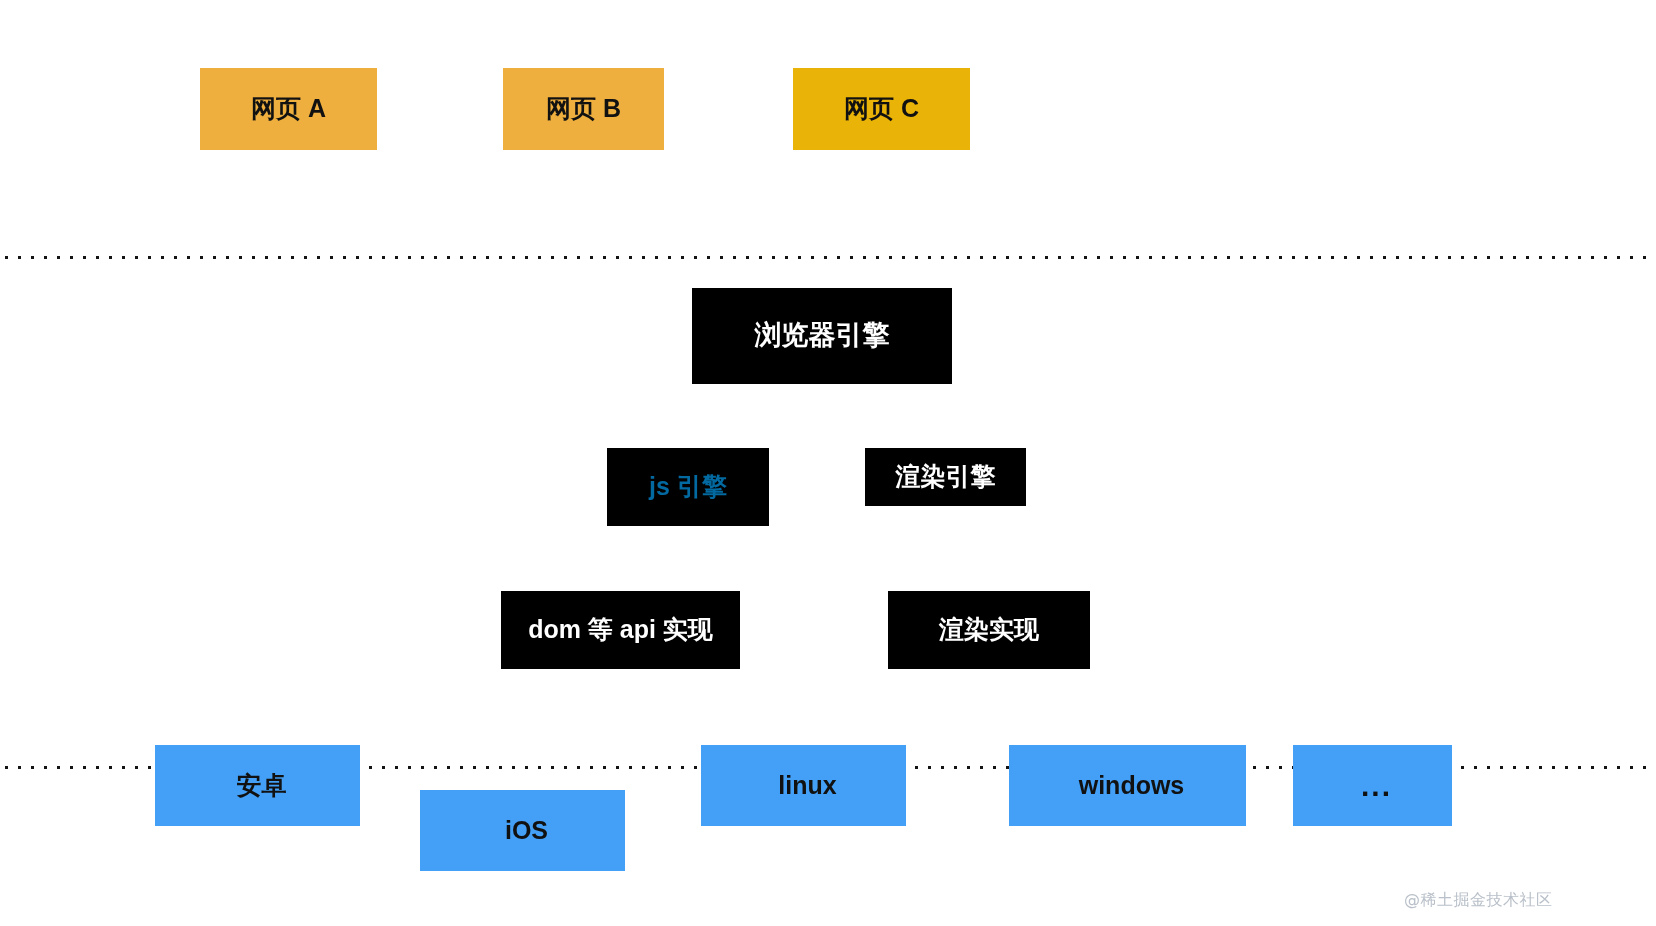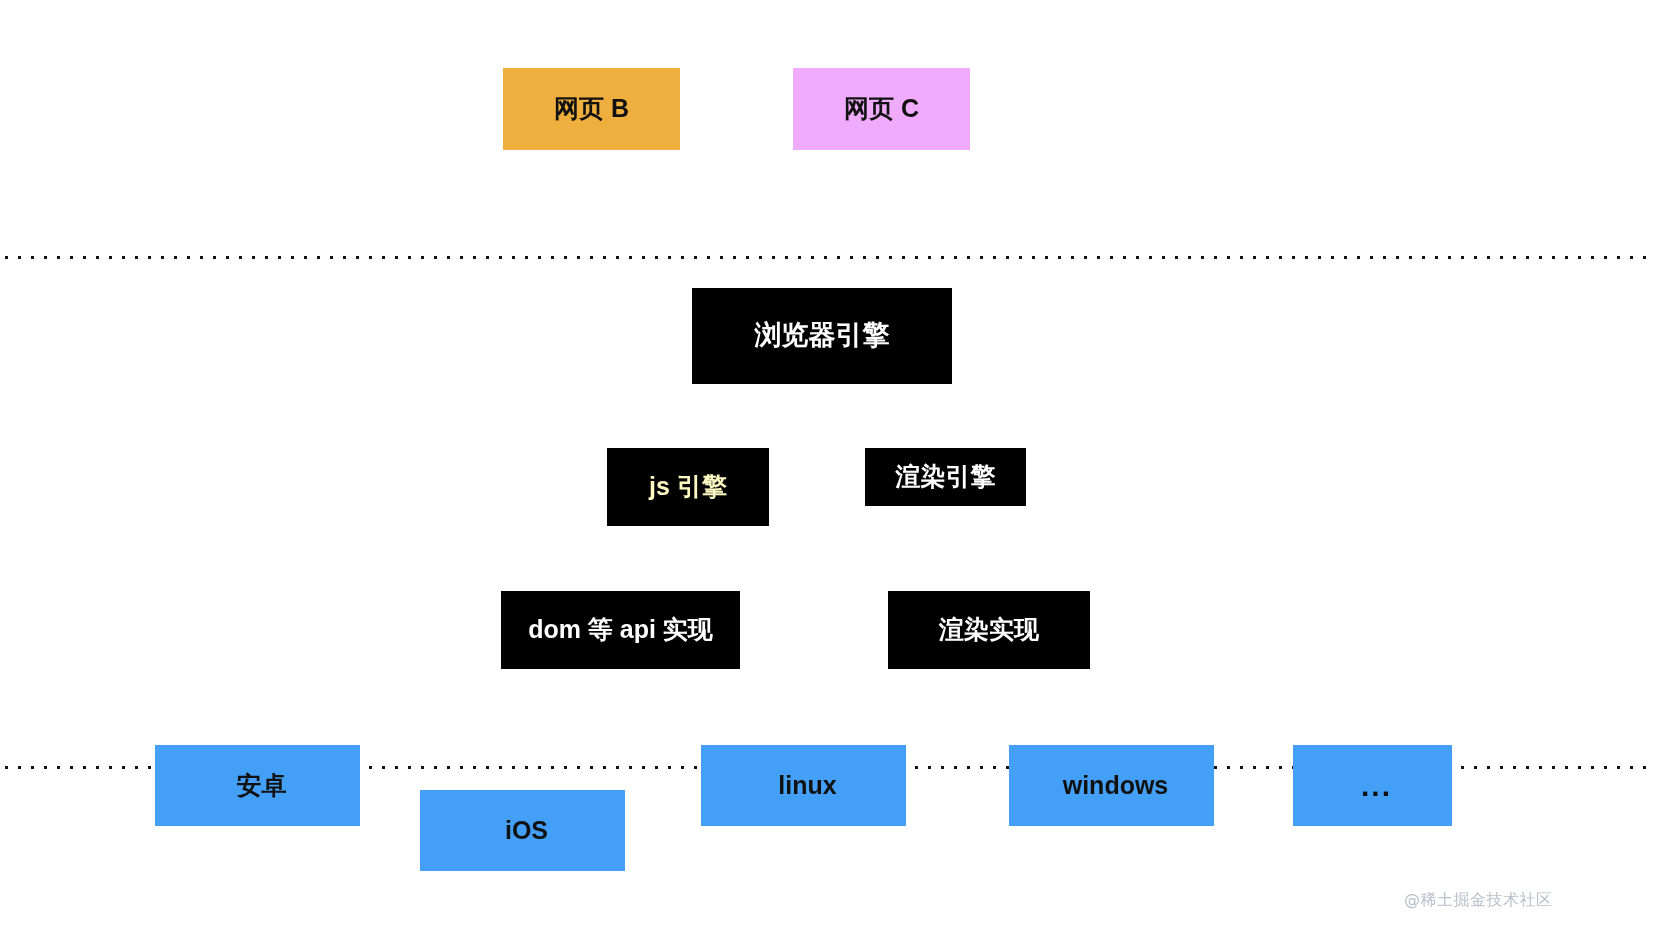--- a/index.html
+++ b/index.html
@@ -77,34 +77,37 @@
     font-family: "DejaVu Sans", "Liberation Sans", sans-serif;
     white-space: nowrap;
     letter-spacing: 0.5px;
   }
 </style>
 </head>
 <body>
 
 <div class="canvas">
 
-  <div class="box box-web" style="left: 503px; top: 68px; width: 177px; height: 82px; background: rgb(238, 175, 62);">
+  <div class="box box-web" style="left: 200px; top: 68px; width: 177px; height: 82px; background: rgb(238, 175, 62);">
+    <span>网页 A</span>
+  </div>
+  <div class="box box-web" style="left: 503px; top: 68px; width: 161px; height: 82px; background: rgb(238, 175, 62);">
     <span>网页 B</span>
   </div>
-  <div class="box box-web" style="left: 793px; top: 68px; width: 177px; height: 82px; background: #f0abfc;">
+  <div class="box box-web" style="left: 793px; top: 68px; width: 177px; height: 82px; background: #eab308;">
     <span>网页 C</span>
   </div>
 
   <div class="divider" style="top: 255px;"></div>
 
   <div class="box box-engine box-engine-root" style="left: 692px; top: 288px; width: 260px; height: 96px; background: rgb(0, 0, 0); color: rgb(255, 255, 255);">
     <span>浏览器引擎</span>
   </div>
 
-  <div class="box box-engine box-engine-mid" style="left: 607px; top: 448px; width: 162px; height: 78px; background: rgb(0, 0, 0); color: #fef9c3;">
+  <div class="box box-engine box-engine-mid" style="left: 607px; top: 448px; width: 162px; height: 78px; background: rgb(0, 0, 0); color: #0369a1;">
     <span>js 引擎</span>
   </div>
   <div class="box box-engine box-engine-mid" style="left: 865px; top: 448px; width: 161px; height: 58px; background: rgb(0, 0, 0); color: rgb(255, 255, 255);">
     <span>渲染引擎</span>
   </div>
 
   <div class="box box-engine box-engine-impl" style="left: 501px; top: 591px; width: 239px; height: 78px; background: rgb(0, 0, 0); color: rgb(255, 255, 255); justify-content: center;">
     <span>dom 等 api 实现</span>
   </div>
   <div class="box box-engine box-engine-impl" style="left: 888px; top: 591px; width: 202px; height: 78px; background: rgb(0, 0, 0); color: rgb(255, 255, 255);">
@@ -115,21 +118,21 @@
 
   <div class="box box-os" style="left: 155px; top: 745px; width: 205px; height: 81px; background: rgb(67, 160, 246);">
     <span>安卓</span>
   </div>
   <div class="box box-os" style="left: 420px; top: 745px; width: 205px; height: 81px; background: rgb(67, 160, 246); margin-top: 45px;">
     <span>iOS</span>
   </div>
   <div class="box box-os" style="left: 701px; top: 745px; width: 205px; height: 81px; background: rgb(67, 160, 246);">
     <span>linux</span>
   </div>
-  <div class="box box-os" style="left: 1009px; top: 745px; width: 205px; height: 81px; background: rgb(67, 160, 246);">
+  <div class="box box-os" style="left: 1009px; top: 745px; width: 237px; height: 81px; background: rgb(67, 160, 246);">
     <span>windows</span>
   </div>
   <div class="box box-os box-os-ellipsis" style="left: 1293px; top: 745px; width: 159px; height: 81px; background: rgb(67, 160, 246);">
     <span>...</span>
   </div>
 
   <div class="watermark" style="left: 1404px; top: 862px; color: rgb(185, 192, 201); margin-top: 28px;">@稀土掘金技术社区</div>
 
 </div>
 

